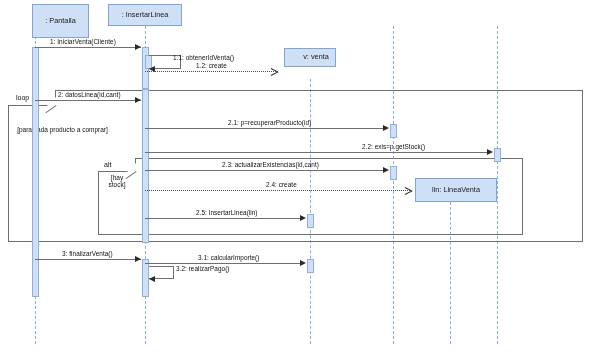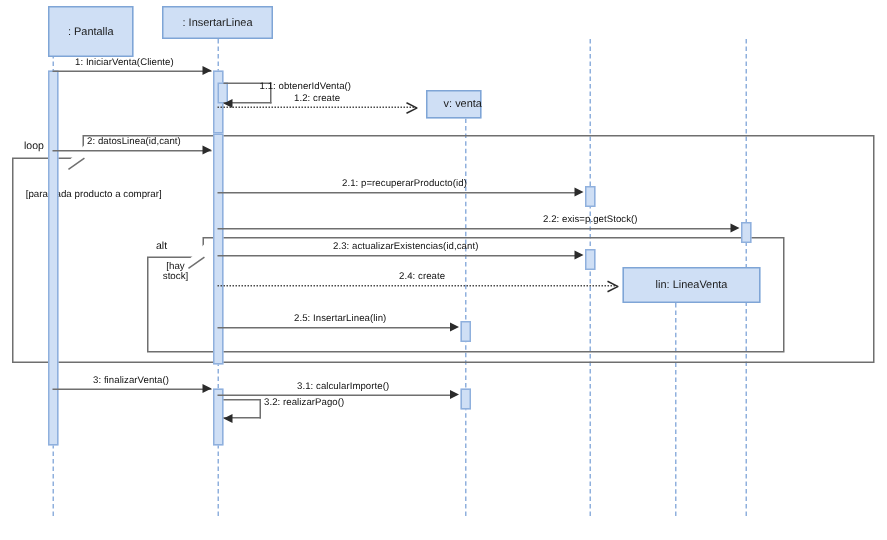--- a/index.html
+++ b/index.html
@@ -229,23 +229,23 @@
   <div class="msg-label" style="left:176px; top:265px;">3.2: realizarPago()</div>
 
   <div class="actor-box" style="left:7px; top:4px; width:57px; height:34px;margin-left:25px;">
     <span>: Pantalla</span>
   </div>
 
   <div class="actor-box" style="left:108px; top:4px; width:74px; height:22px;">
     <span>: InsertarLinea</span>
   </div>
 
-  <div class="actor-box" style="left:284px; top:60px; width:37px; height:19px;padding-left:12px;">
+  <div class="actor-box" style="left:284px; top:48px; width:52px; height:19px;padding-left:12px;">
     <span>v: venta</span>
   </div>
 
 
 
-  <div class="actor-box" style="left:415px; top:178px; width:92px; height:24px;">
+  <div class="actor-box" style="left:415px; top:178px; width:82px; height:24px;">
     <span>lin: LineaVenta</span>
   </div>
 
 </div>
 
 </body></html>

